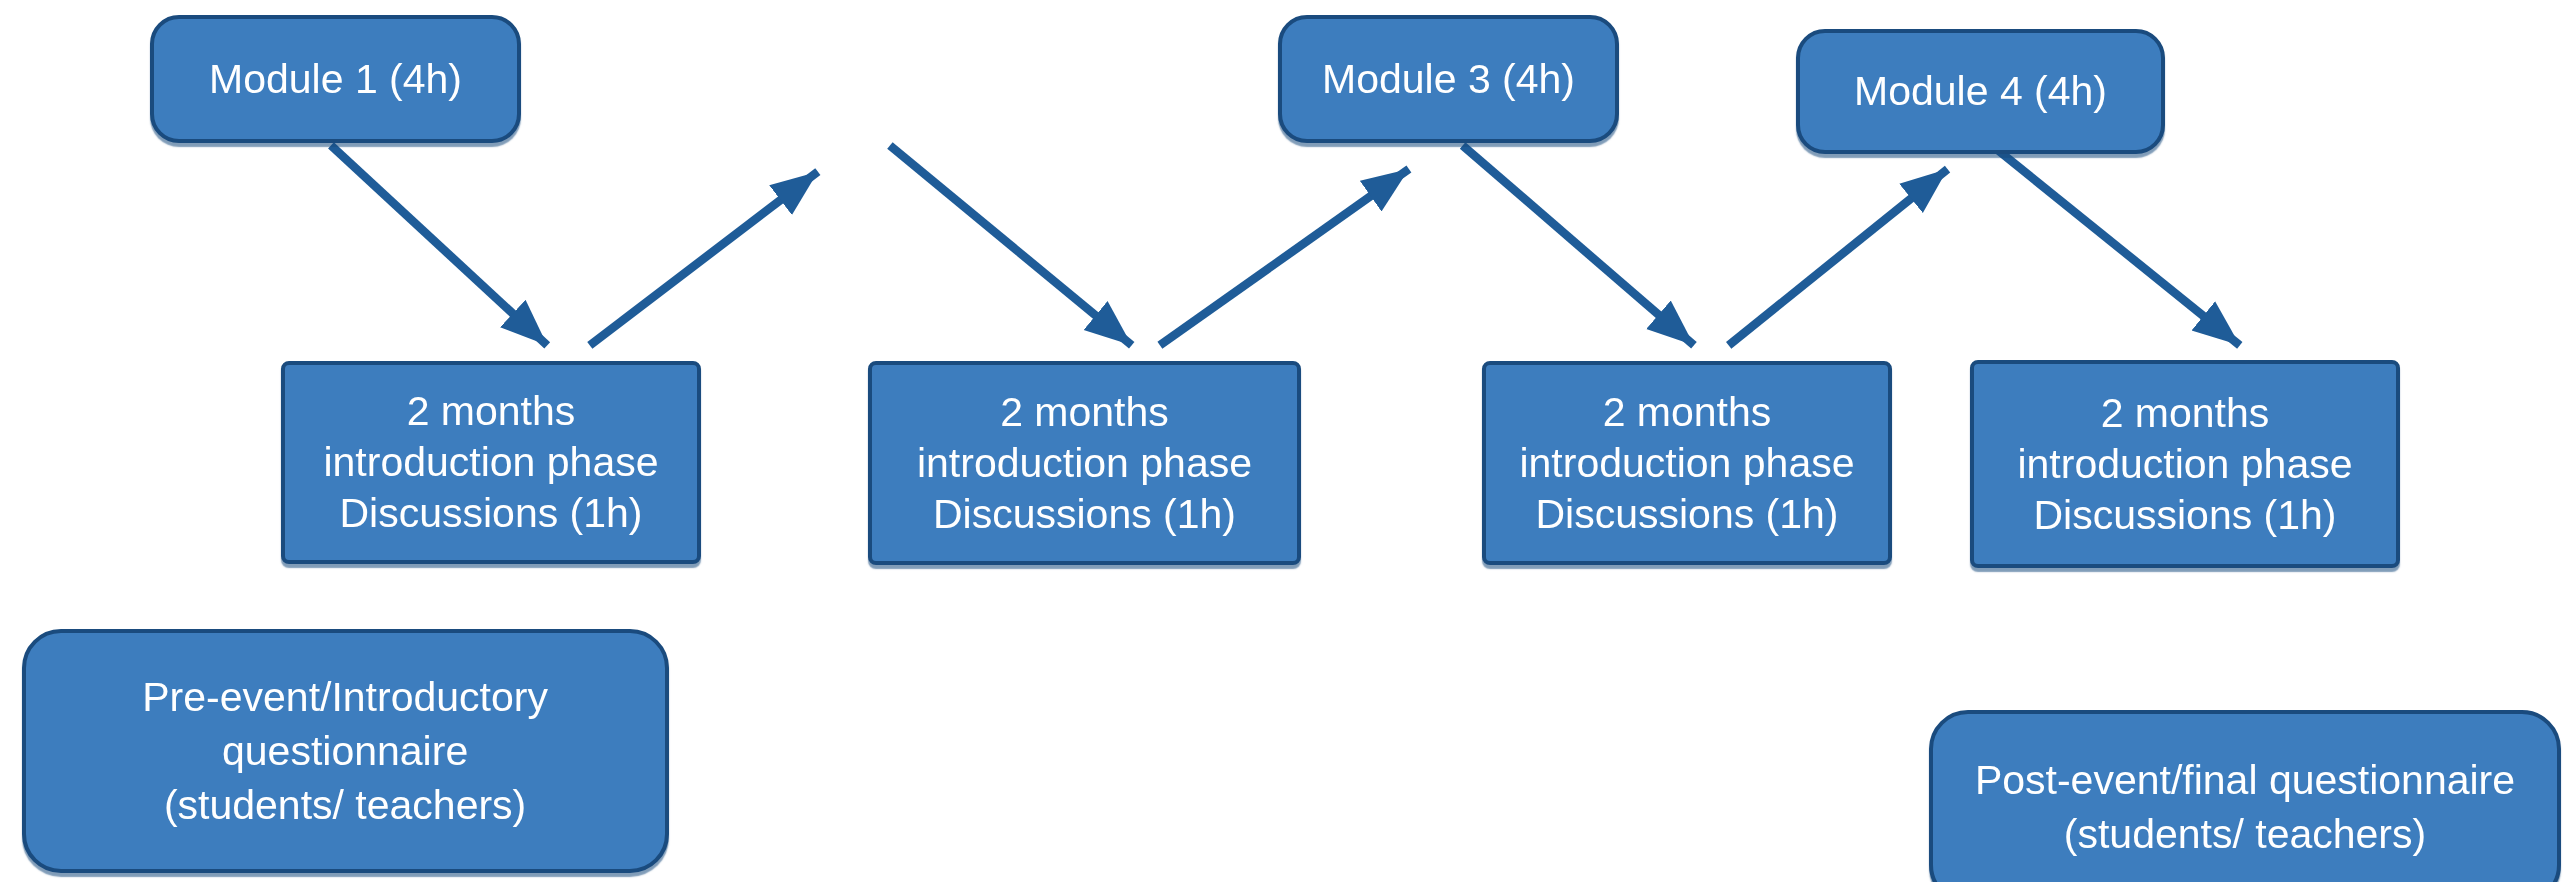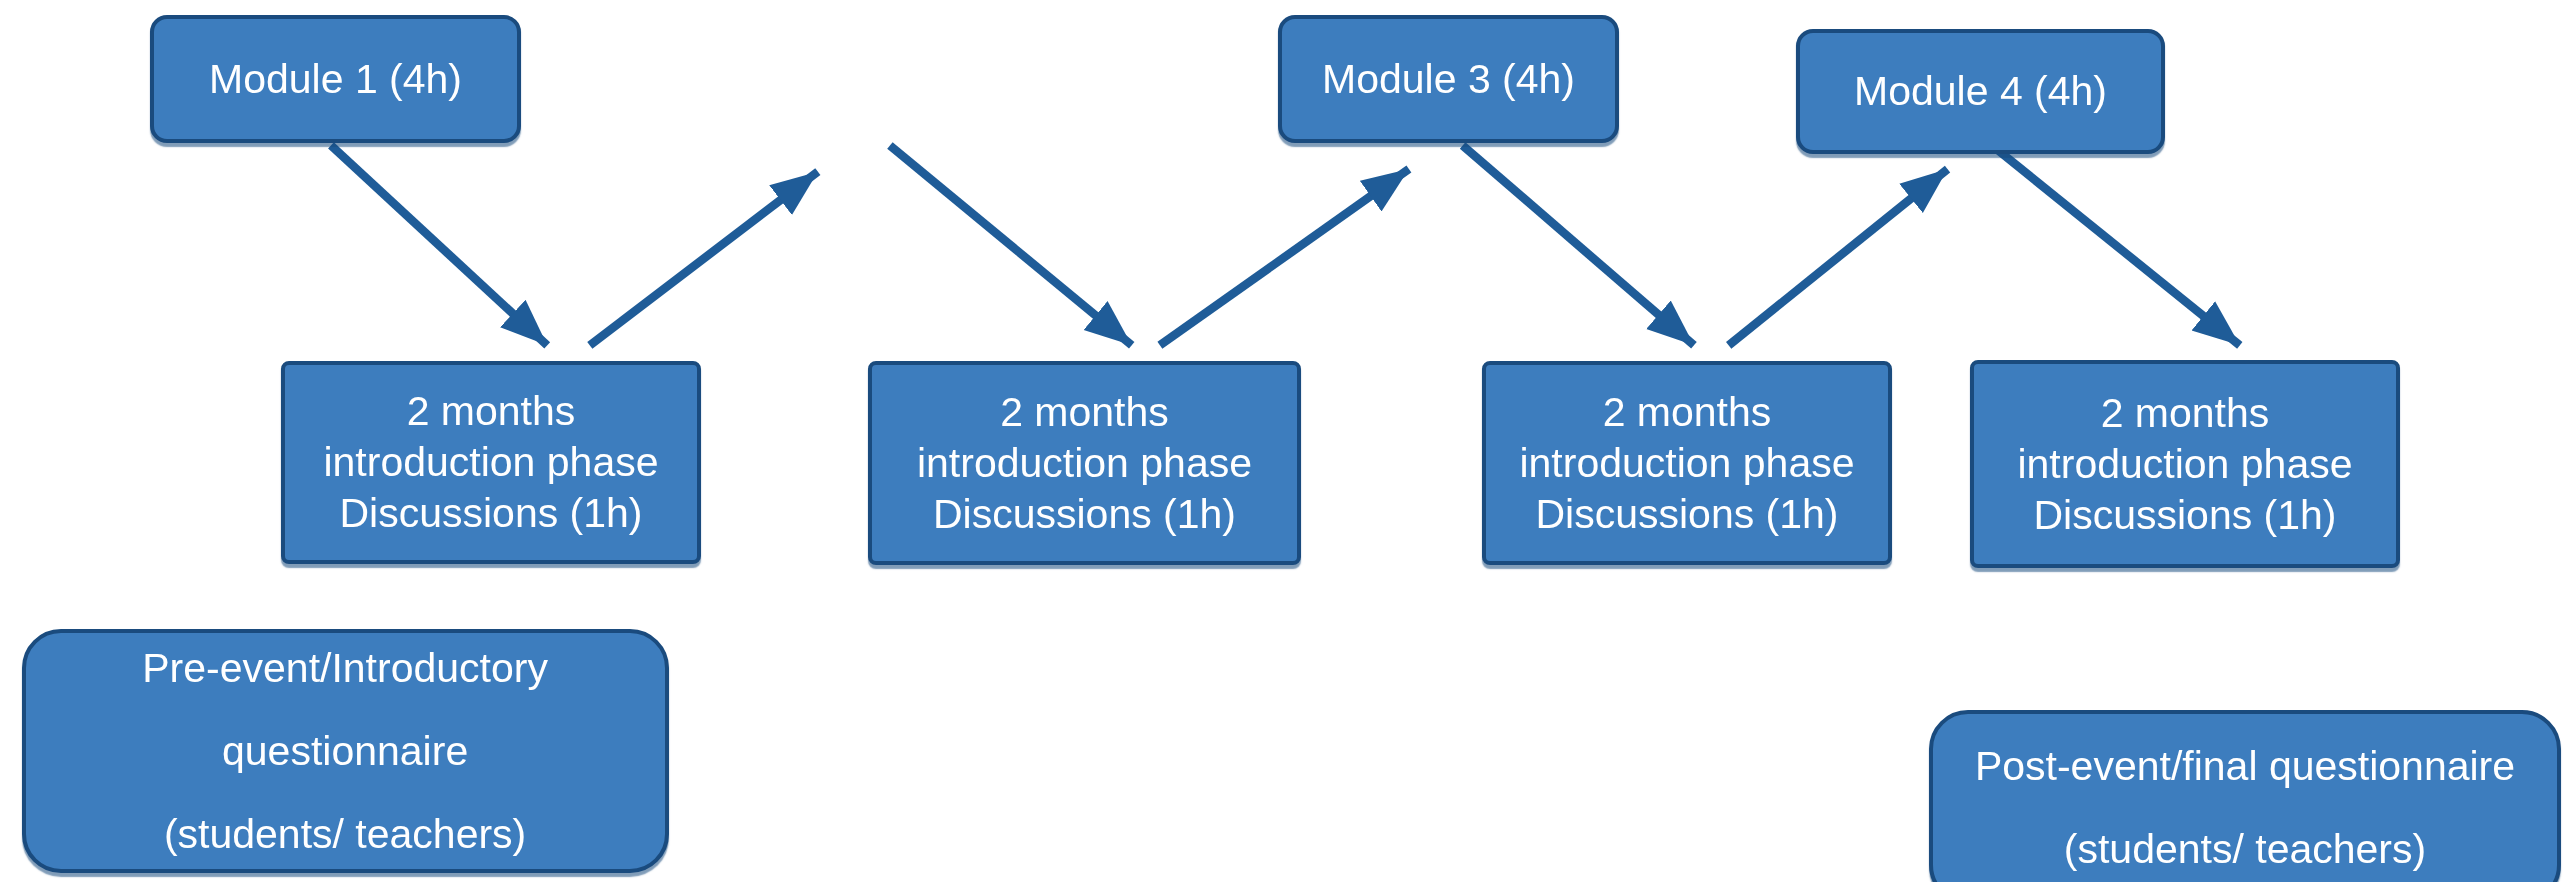--- a/index.html
+++ b/index.html
@@ -35,29 +35,28 @@
     color: var(--text, #ffffff);
     display: flex;
     flex-direction: column;
     align-items: center;
     justify-content: center;
     text-align: center;
     font-size: 41px;
     line-height: 51px;
   }
   .module-box {
-    border-radius: 17px;
+    border-radius: 29px;
   }
   .discussion-box {
     border-radius: 8px;
   }
   .questionnaire-box {
     border-radius: 39px;
     line-height: 54px;
-    gap: 29px;
   }
   
   .m1 { left: 150px;  top: 15px; width: 371px; height: 128px; }
   .m2 { left: 714px; top: 15px; width: 362px; height: 128px; }
   .m3 { left: 1278px; top: 15px; width: 341px; height: 128px; }
   .m4 { left: 1796px; top: 29px; width: 369px; height: 125px; }
   
   .d1 { left: 281px;  top: 361px; width: 420px; height: 203px; }
   .d2 { left: 868px; top: 361px; width: 433px; height: 204px; }
   .d3 { left: 1482px; top: 361px; width: 410px; height: 204px; }

